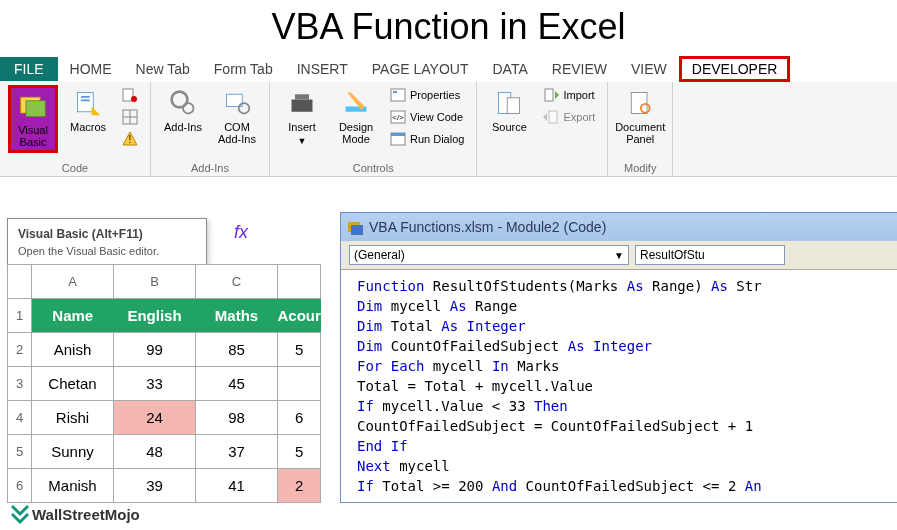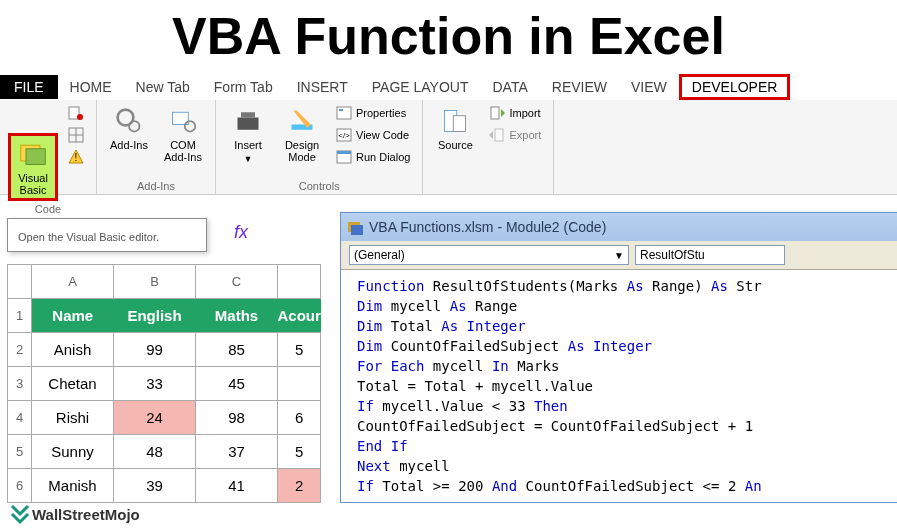--- a/index.html
+++ b/index.html
@@ -1,32 +1,32 @@
 <!DOCTYPE html>
 <html><head>
 <meta charset="utf-8">
 <style>
 * { margin: 0; padding: 0; box-sizing: border-box; }
 body { width: 897px; height: 530px; background: #fff; font-family: "Segoe UI", Arial, sans-serif; overflow: hidden; position: relative; }
 
-.hero { font-family: "Segoe UI", Arial, sans-serif; font-weight: 700; font-size: 52px; text-align: center; padding: 6px 0 8px; color: #000; }
+.hero { font-family: "Segoe UI", Arial, sans-serif; font-weight: 400; font-size: 36px; text-align: center; padding: 6px 0 8px; color: #000; }
 
 .tabbar { display: flex; align-items: center; height: 26px; font-size: 14px; }
 .tabbar .tab { padding: 4px 12px; color: #444; white-space: nowrap; cursor: pointer; }
-.tabbar .tab.file { background: #000000; color: #fff; padding: 4px 14px; }
+.tabbar .tab.file { background: #0f766e; color: #fff; padding: 4px 14px; }
 .tabbar .tab.dev { border: 3px solid #d60000; color: #000000; font-weight: 400; padding: 2px 10px; }
 
 .ribbon { display: flex; background: #f5f5f5; border-bottom: 1px solid #ccc; height: 95px; }
 .group { border-right: 1px solid #d0d0d0; padding: 3px 8px 0; display: flex; flex-direction: column; }
 .group-body { flex: 1; display: flex; align-items: flex-start; gap: 6px; }
 .group-label { font-size: 11px; color: #6a6a6a; text-align: center; padding: 2px 0; }
 
 .bigbtn { display: flex; flex-direction: column; align-items: center; width: 48px; padding: 2px 2px 4px; font-size: 11px; line-height: 12px; text-align: center; gap: 2px; }
 .bigbtn .ic { width: 32px; height: 32px; display: flex; align-items: center; justify-content: center; }
-.bigbtn.vb { background: #bef264; border: 3px solid #d60000; width: 50px; padding: 2px 8px; margin-top: 30px; }
+.bigbtn.vb { background: #a21caf; border: 3px solid #d60000; width: 50px; padding: 2px 8px; }
 
 .smallcol { display: flex; flex-direction: column; gap: 2px; }
 .smallbtn { display: flex; align-items: center; gap: 4px; font-size: 11px; height: 20px; padding: 0 4px; }
 .smallbtn .ic { width: 16px; height: 16px; }
 
 .tooltip { position: absolute; top: 218px; left: 7px; background: #fff; border: 1px solid #8c8c8c; padding: 8px 10px; width: 200px; box-shadow: 2px 2px 5px rgba(0,0,0,0.2); }
 .tooltip .tt-title { font-weight: 700; font-size: 12px; color: #444; }
 .tooltip .tt-body { font-size: 11px; color: #555; margin-top: 4px; }
 
 .fx { position: absolute; top: 222px; left: 210px; display: flex; align-items: center; gap: 4px; font-style: italic; font-size: 18px; color: #6d28d9; }
@@ -79,20 +79,31 @@
       <div class="bigbtn vb">
         <span class="ic">
           <svg viewBox="0 0 32 32" width="28" height="28">
               <rect x="2" y="6" width="22" height="18" fill="#ffd54a" stroke="#c49b00"></rect>
               <rect x="8" y="10" width="22" height="18" fill="#8bc34a" stroke="#5a8a2e"></rect>
             </svg>
         </span>
         <span style="white-space:pre-line">Visual
 Basic</span>
       </div>
+      <div class="bigbtn">
+        <span class="ic">
+            <svg viewBox="0 0 32 32" width="28" height="28">
+              <rect x="4" y="4" width="18" height="22" fill="#fff" stroke="#5b9bd5"></rect>
+              <rect x="8" y="8" width="10" height="2" fill="#5b9bd5"></rect>
+              <rect x="8" y="12" width="10" height="2" fill="#5b9bd5"></rect>
+              <polygon points="20,20 30,30 20,30" fill="#f5c000"></polygon>
+            </svg>
+          </span>
+        <span>Macros</span>
+      </div>
       <div class="smallcol">
         <div class="smallbtn">
             <span class="ic"><svg viewBox="0 0 16 16">
                 <rect x="1" y="2" width="10" height="12" fill="#fff" stroke="#888"></rect>
                 <circle cx="12" cy="12" r="3" fill="#d00"></circle>
               </svg></span>
           </div>
         <div class="smallbtn">
             <span class="ic"><svg viewBox="0 0 16 16">
                 <rect x="1" y="1" width="14" height="14" fill="none" stroke="#888"></rect>
@@ -209,23 +220,39 @@
                 <rect x="6" y="2" width="8" height="12" fill="#fff" stroke="#888"></rect>
                 <path d="M4 4 L0 8 L4 12" fill="#888"></path>
               </svg></span>
             <span>Export</span>
           </div>
       </div>
     </div>
     <div class="group-label"></div>
   </div>
 
+  <div class="group">
+    <div class="group-body">
+      <div class="bigbtn">
+        <span class="ic">
+            <svg viewBox="0 0 32 32" width="28" height="28">
+              <rect x="6" y="4" width="18" height="24" fill="#fff" stroke="#888"></rect>
+              <circle cx="22" cy="22" r="5" fill="none" stroke="#ed7d31" stroke-width="2"></circle>
+            </svg>
+          </span>
+        <span style="white-space:pre-line">Document
+Panel</span>
+      </div>
+    </div>
+    <div class="group-label">Modify</div>
+  </div>
 </div>
 
 <div class="tooltip">
+  <div class="tt-title">Visual Basic (Alt+F11)</div>
   <div class="tt-body">Open the Visual Basic editor.</div>
 </div>
 
 <div class="fx">fx</div>
 
 <table class="sheet">
   <tbody>
       <tr>
     <td class="rowhdr"></td>
     <td class="colhdr">A</td>

